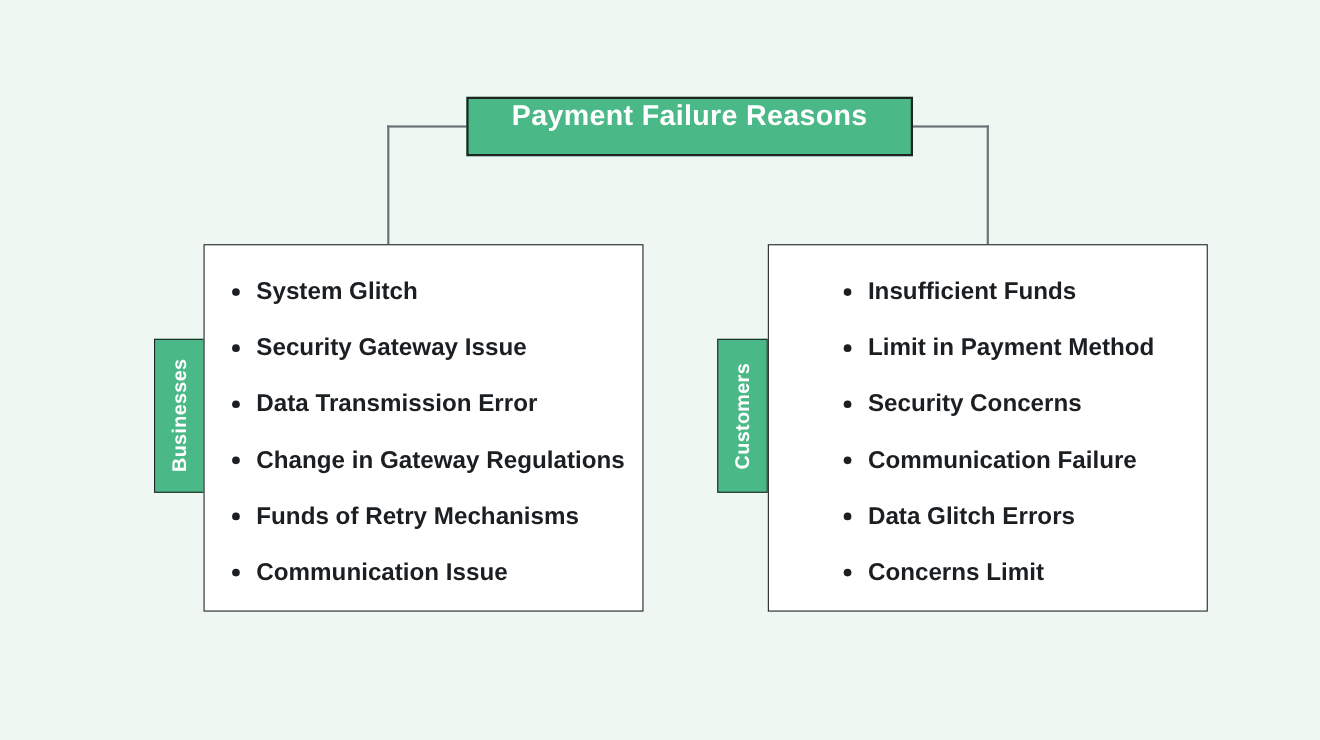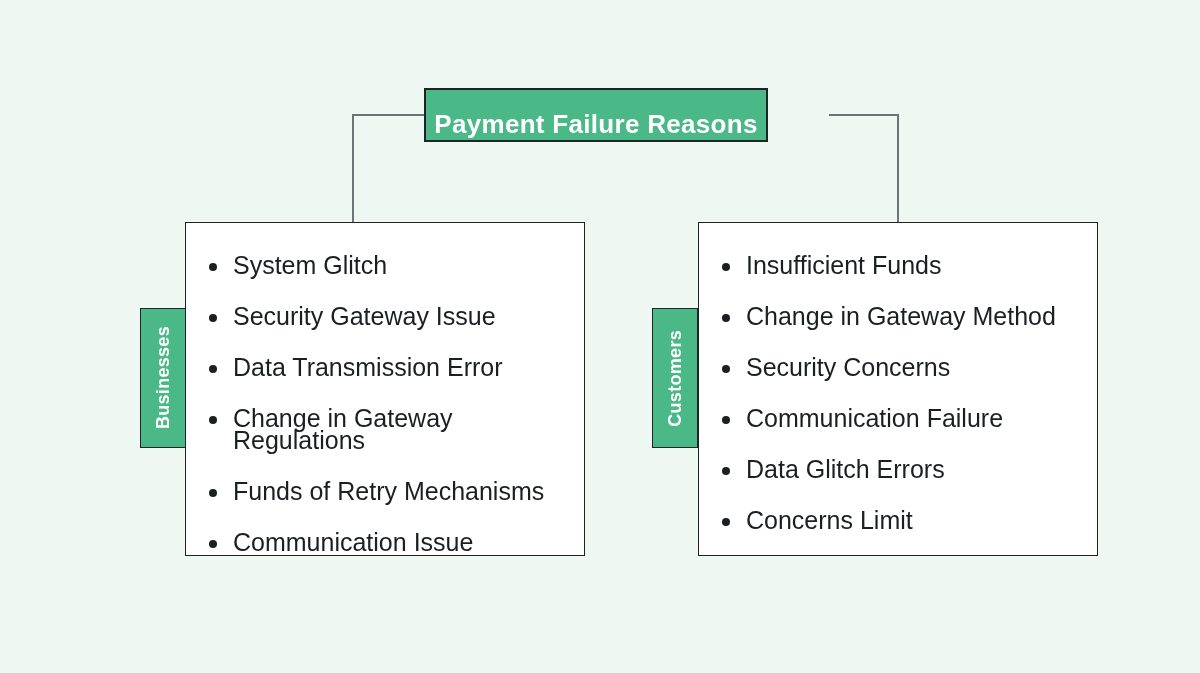--- a/index.html
+++ b/index.html
@@ -23,56 +23,57 @@
   }
   .conn-h-left  { left: 352px; top: 114px; width: 73px;  height: 2px; }
   .conn-v-left  { left: 352px; top: 114px; width: 2px;   height: 108px; }
   .conn-h-right { left: 829px; top: 114px; width: 70px;  height: 2px; }
   .conn-v-right { left: 897px; top: 114px; width: 2px;   height: 108px; }
 
   
   .title-box {
     position: absolute;
     left: 424px; top: 88px;
-    width: 344px; height: 54px;
+    width: 406px; height: 54px;
     background: #4bb888;
     border: 2px solid #1f2423;
     display: flex;
-    align-items: flex-end;
+    align-items: flex-start;
     justify-content: center;
   }
   .title-box span {
     color: #ffffff;
     font-size: 26px;
     font-weight: bold;
     letter-spacing: 0.3px;
     white-space: nowrap;
   }
 
   
   .list-box {
     position: absolute;
     top: 222px;
     width: 400px; height: 334px;
     background: #ffffff;
     border: 1.5px solid #1f2423;
   }
   .list-box.left  { left: 185px; }
-  .list-box.right { left: 698px; }
+  .list-box.right { left: 698px; padding-left: 43px; }
   .list-box ul {
     margin: 31px 0 0 0;
     padding: 0 10px 0 45px;
     list-style: disc;
   }
   .list-box li {
-    font-size: 25px;
+    font-size: 22px;
     line-height: 22px;
     color: #1b1f22;
     margin-bottom: 29px;
     padding-left: 2px;
+    font-weight: bold;
   }
 
   
   .group-tab {
     position: absolute;
     top: 308px;
     width: 46px; height: 140px;
     background: #4bb888;
     border: 1.5px solid #1f2423;
     display: flex;
@@ -118,21 +119,21 @@
       <li>Communication Issue</li>
     </ul>
   </div>
 
   <div class="group-tab right">
     <span>Customers</span>
   </div>
   <div class="list-box right">
     <ul>
       <li>Insufficient Funds</li>
-      <li>Change in Gateway Method</li>
+      <li>Limit in Payment Method</li>
       <li>Security Concerns</li>
       <li>Communication Failure</li>
       <li>Data Glitch Errors</li>
       <li>Concerns Limit</li>
     </ul>
   </div>
 
 </div>
 
 </body></html>

